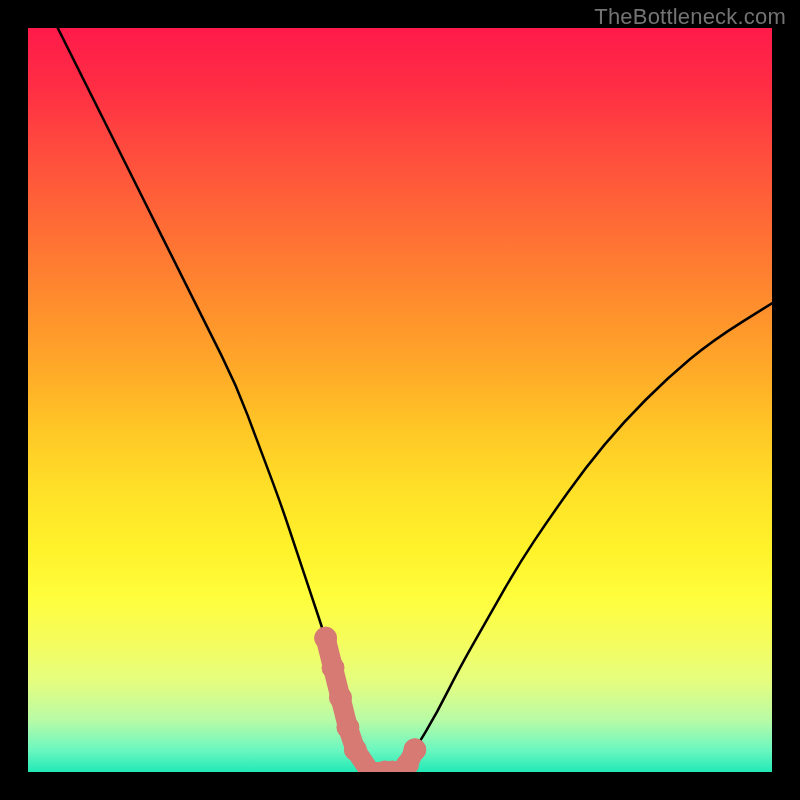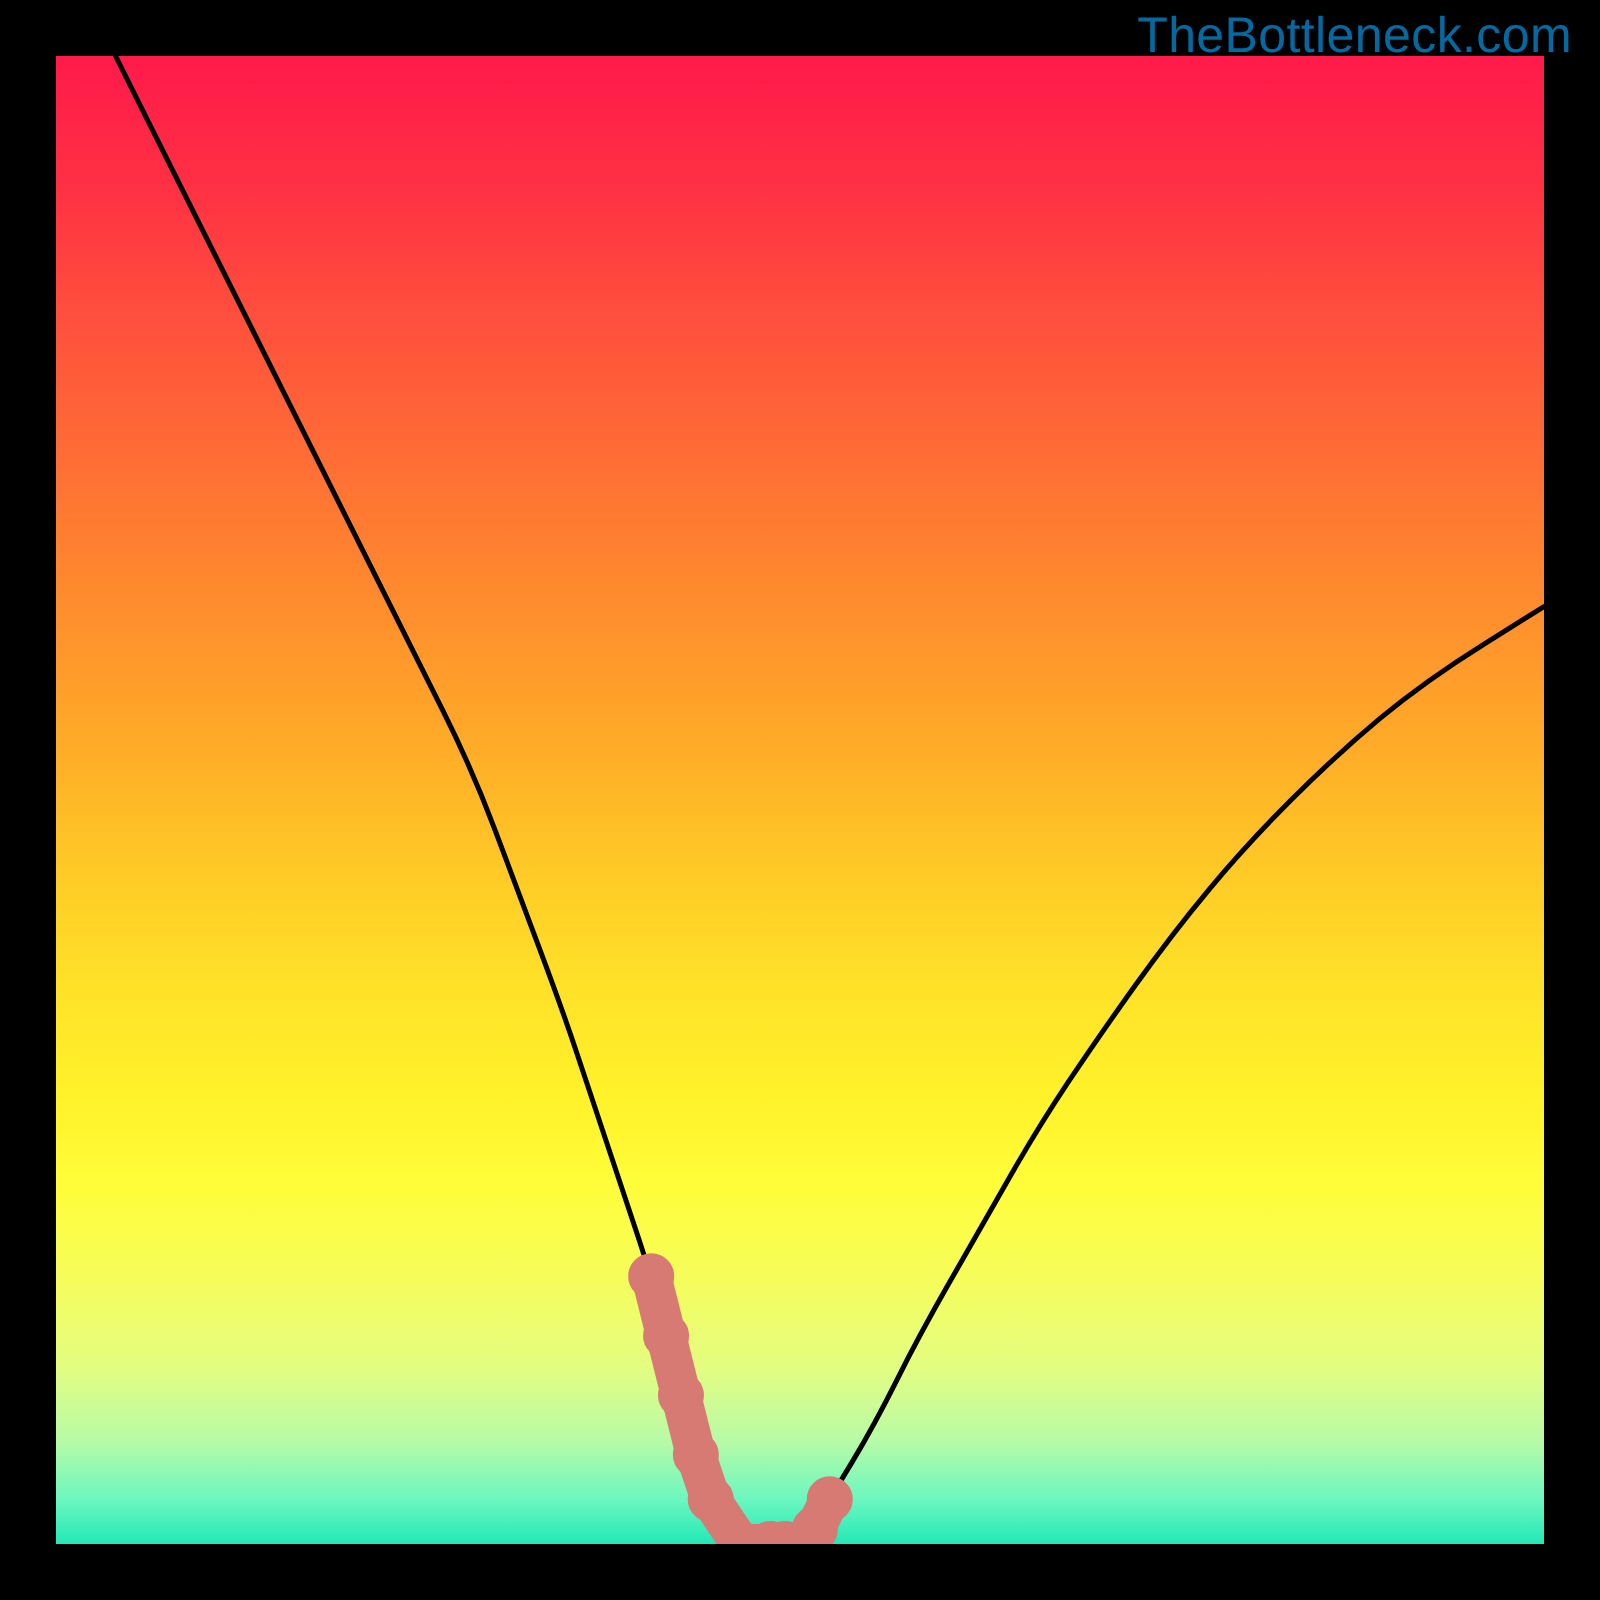--- a/index.html
+++ b/index.html
@@ -33,22 +33,22 @@
       #e4fd80 88%,
       #b8fba6 93%,
       #6cf7c0 97%,
       #22e9b6 100%
     );
   }
   .watermark {
     position: absolute;
     top: 4px;
     right: 14px;
-    color: #0369a1;
-    font-size: 25px;
+    color: #737373;
+    font-size: 22px;
     font-weight: 500;
     letter-spacing: 0.2px;
     z-index: 10;
   }
   svg.curve {
     position: absolute;
     left: 0;
     top: 0;
     width: 744px;
     height: 744px;

